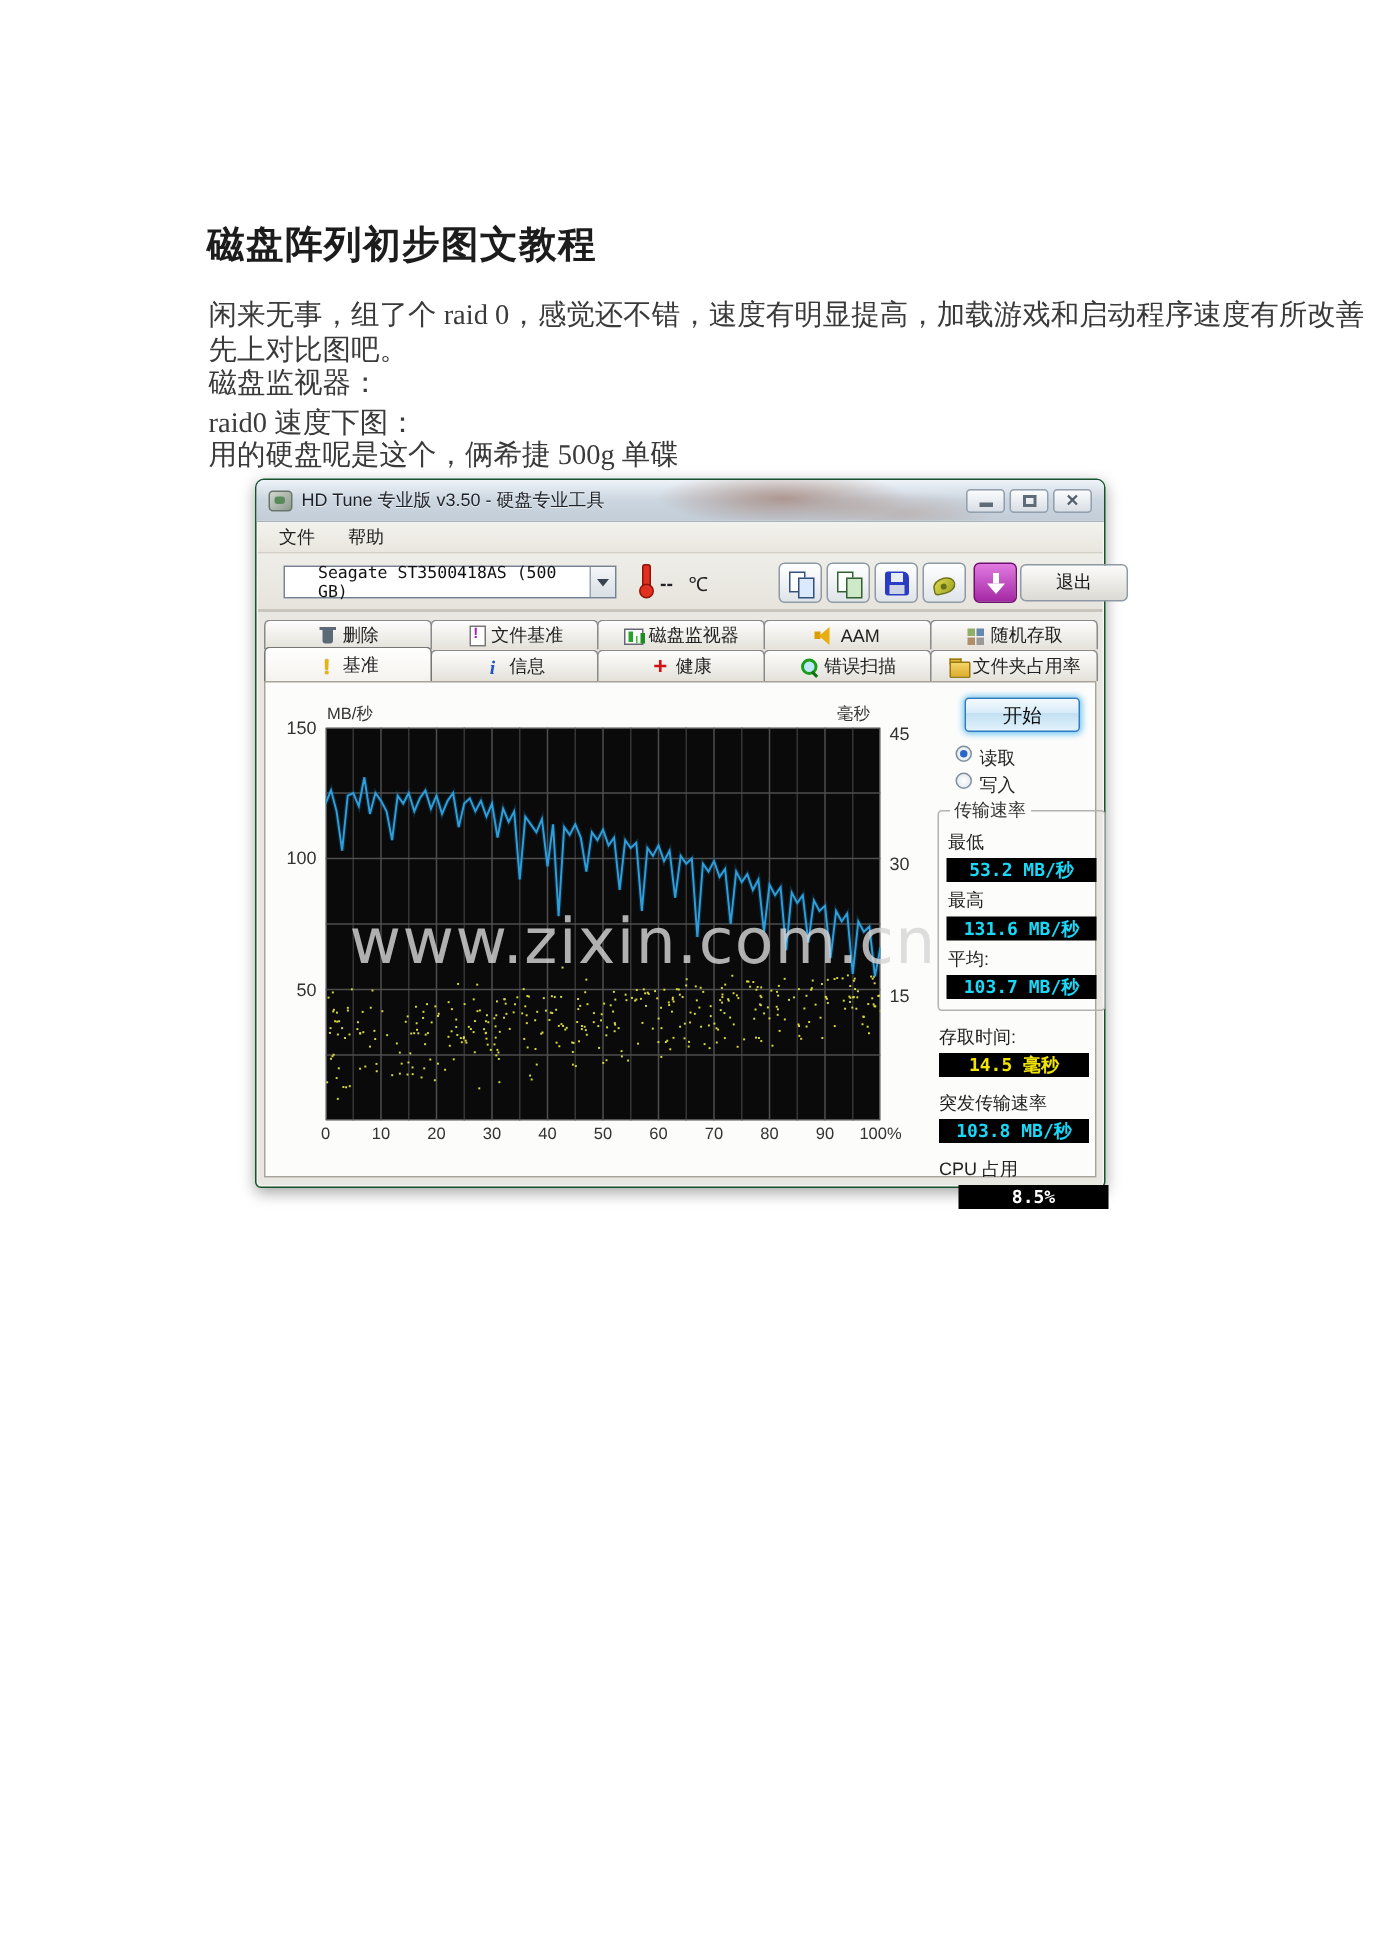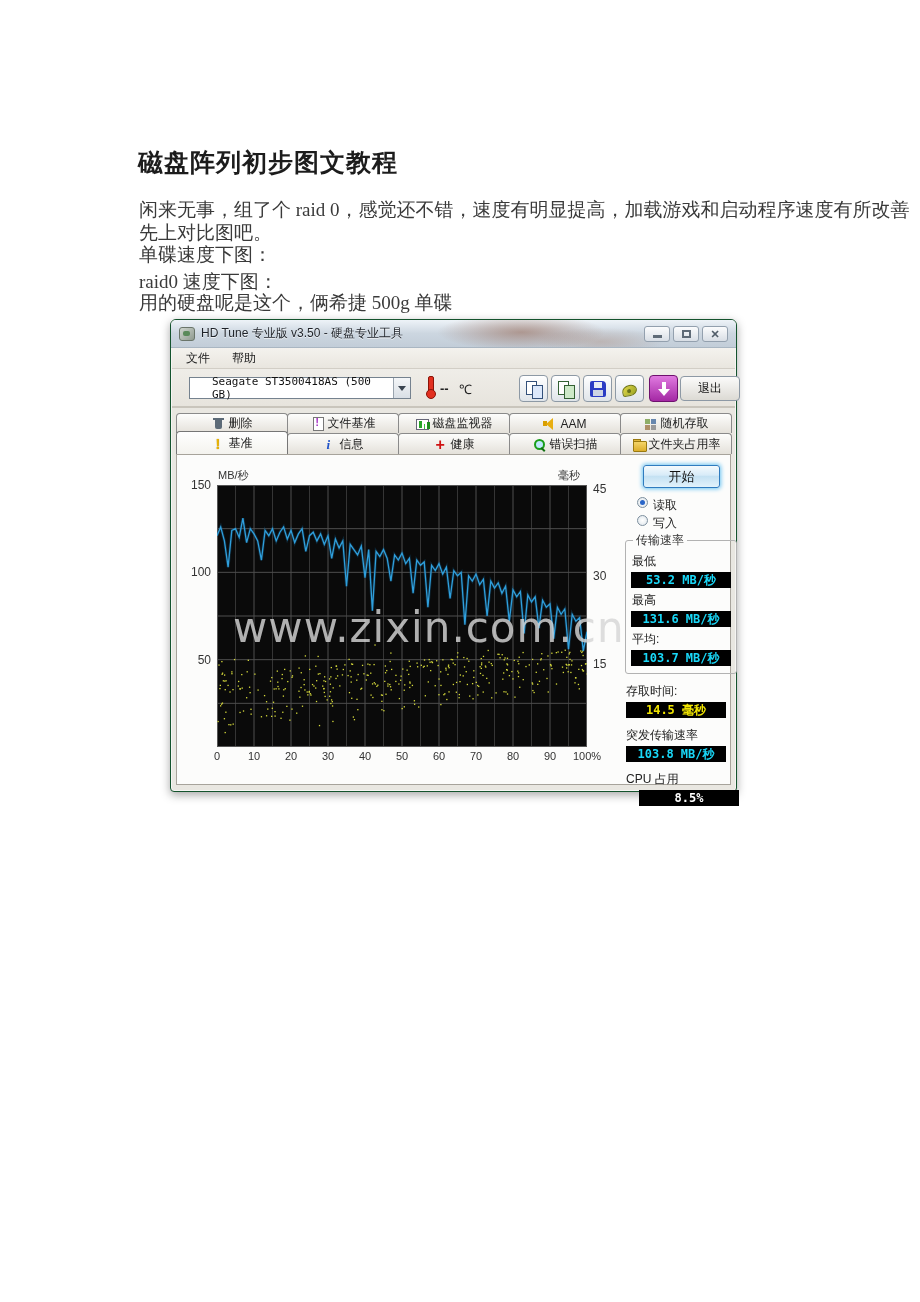--- a/index.html
+++ b/index.html
@@ -42,21 +42,21 @@
                  display:flex; align-items:center; justify-content:center; }
   .combo-arrow i { width:0; height:0; border-left:4px solid transparent; border-right:4px solid transparent; border-top:5px solid #3a4450; }
   .thermo { position:absolute; left:253px; top:7px; width:10px; height:24px; }
   .thermo::before { content:""; position:absolute; left:3px; top:0; width:4px; height:16px; background:#e23020; border:1px solid #8a1408; border-radius:2px 2px 0 0; }
   .thermo::after  { content:""; position:absolute; left:1px; bottom:1px; width:8px; height:8px; background:#e23020; border:1px solid #8a1408; border-radius:50%; }
   .temp  { position:absolute; left:268px; top:12px; font-size:13px; color:#222; font-weight:bold; }
   .tempu { position:absolute; left:287px; top:11px; font-size:13px; color:#222; }
 
   .tbtn { position:absolute; top:6px; width:29px; height:27px; border:1px solid #8d99a5; border-radius:4px;
           background:linear-gradient(#ffffff,#dfe4e9); cursor:default; }
-  .exitbtn { position:absolute; top:7px; left:508px; width:60px; height:25px; border:1px solid #8d99a5; border-radius:4px;
+  .exitbtn { position:absolute; top:7px; left:508px; width:72px; height:25px; border:1px solid #8d99a5; border-radius:4px;
              background:linear-gradient(#fbfbfa,#dcdad4); font-size:12px; color:#111; font-family:"Liberation Sans",sans-serif; cursor:default; }
   .ic { position:relative; display:block; width:18px; height:18px; margin:0 auto; }
   .ic-copy::before  { content:""; position:absolute; left:1px; top:1px; width:9px; height:12px; background:#fff; border:1px solid #33507a; }
   .ic-copy::after   { content:""; position:absolute; left:7px; top:5px; width:9px; height:12px; background:#dce8fb; border:1px solid #33507a; }
   .ic-copy2::before { content:""; position:absolute; left:1px; top:1px; width:9px; height:12px; background:#fff; border:1px solid #336033; }
   .ic-copy2::after  { content:""; position:absolute; left:7px; top:5px; width:9px; height:12px; background:#cde9c8; border:1px solid #336033; }
   .ic-save { background:#2b3cc4; border-radius:2px 4px 2px 2px; width:16px; height:16px; margin-top:1px; }
   .ic-save::before { content:""; position:absolute; left:4px; top:1px; width:8px; height:6px; background:#e8ecf4; }
   .ic-save::after  { content:""; position:absolute; left:3px; bottom:1px; width:10px; height:6px; background:#cdd4e4; }
   .ic-opts { width:15px; height:11px; margin-top:4px; background:linear-gradient(135deg,#e2d84a,#9aa425); border:1px solid #6e7414; border-radius:55% 45% 50% 20%; transform:rotate(-12deg); }
@@ -131,21 +131,21 @@
   .stats > .slabel { margin-left:3px; margin-top:9px; }
   .vbox { width:100px; height:16px; background:#000; font:bold 12px "DejaVu Sans Mono",monospace; text-align:center; line-height:16px; }
   .vbox.cyan { color:#19d8f8; } .vbox.yellow { color:#f0e400; } .vbox.white { color:#fff; }
 </style>
 </head>
 <body>
 
 <h1 class="doc-title">磁盘阵列初步图文教程</h1>
 <p class="para" style="top:197px">闲来无事，组了个 raid 0，感觉还不错，速度有明显提高，加载游戏和启动程序速度有所改善</p>
 <p class="para" style="top:220px">先上对比图吧。</p>
-<p class="para" style="top:242px">单碟速度下图：</p>
+<p class="para" style="top:242px">磁盘监视器：</p>
 <p class="para" style="top:269px">raid0 速度下图：</p>
 <p class="para" style="top:290px">用的硬盘呢是这个，俩希捷 500g 单碟</p>
 
 <div class="win">
   <div class="titlebar">
     <span class="appicon"></span>
     <span class="wtitle">HD Tune 专业版 v3.50 - 硬盘专业工具</span>
     <span class="winbtns">
       <span class="wbtn">
           <span class="g-min"></span>

